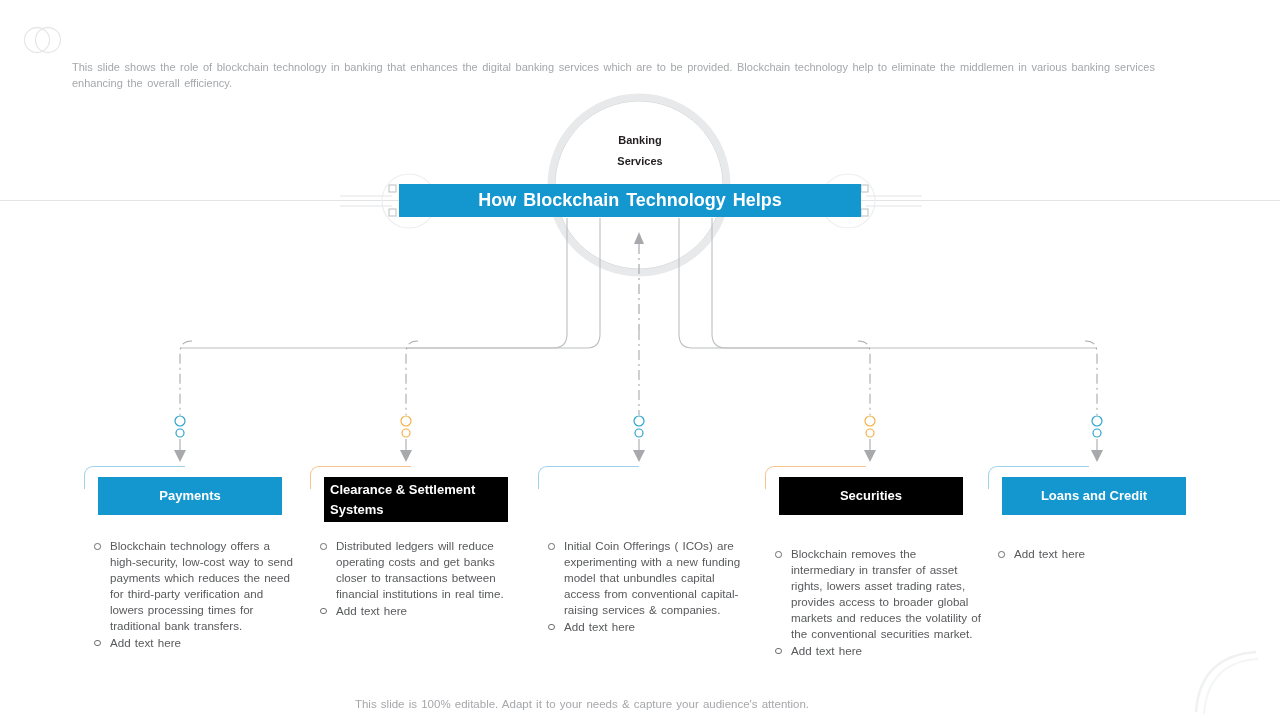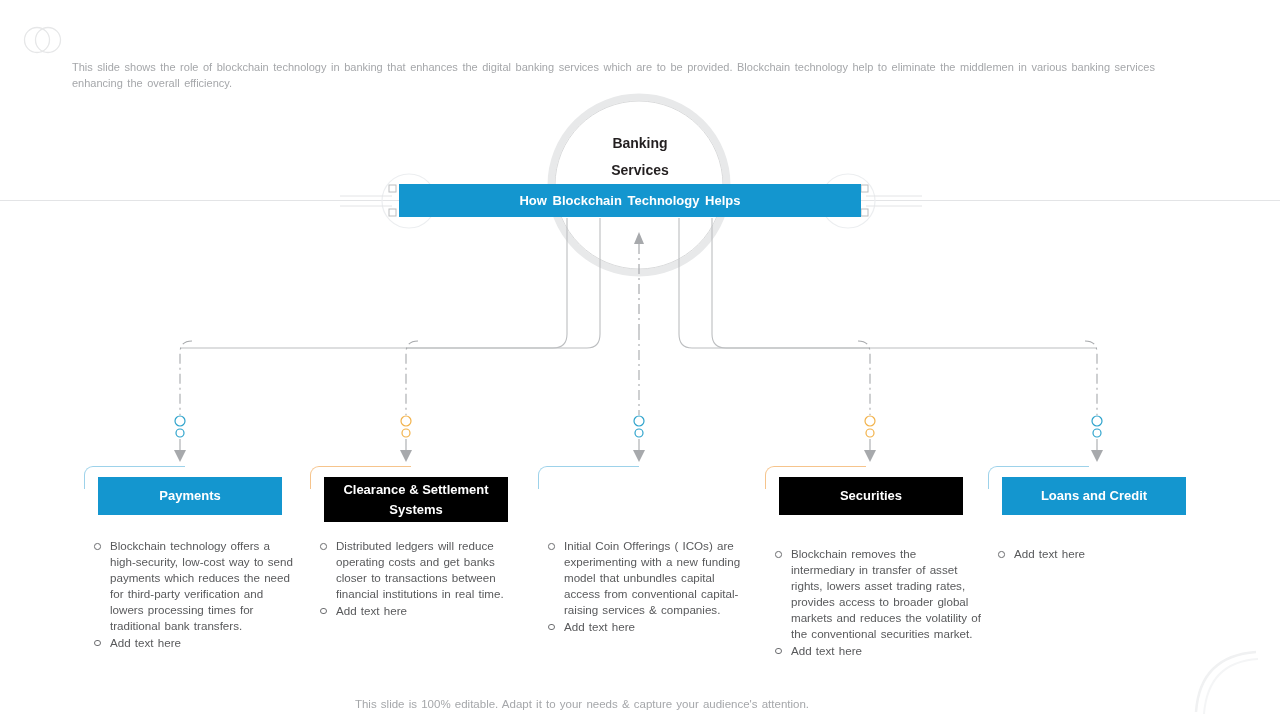--- a/index.html
+++ b/index.html
@@ -48,37 +48,37 @@
     line-height: 1.45;
     word-spacing: 1.5px;
   }
 
   
   #hub-label {
     position: absolute;
     left: 560px; top: 130px;
     width: 160px;
     text-align: center;
-    font-size: 14px;
+    font-size: 11px;
     font-weight: 700;
     color: #231f20;
     line-height: 1.9;
   }
   #banner {
     position: absolute;
     left: 399px; top: 184px;
     width: 462px; height: 33px;
     background: #1496cf;
     display: flex;
     align-items: center;
     justify-content: center;
   }
   #banner span {
     color: #ffffff;
-    font-size: 13px;
+    font-size: 18px;
     font-weight: 700;
     word-spacing: 2px;
   }
 
   
   .col {
     position: absolute;
     top: 466px;
     width: 204px;
   }
@@ -94,21 +94,20 @@
   .bracket.blue   { border-color: #9dd2ea; }
   .bracket.orange { border-color: #f6c48c; }
   .col-head {
     position: absolute;
     left: 14px; top: 11px;
     width: 184px;
     min-height: 38px;
     display: flex;
     align-items: center;
     justify-content: center;
-    text-align: center;
     color: #ffffff;
     font-size: 13px;
     font-weight: 700;
     line-height: 1.5;
     padding: 3px 6px;
     box-sizing: border-box;
   }
   .col-head.blue   { background: #1496cf; }
   .col-head.orange { background: #000000; }
 

